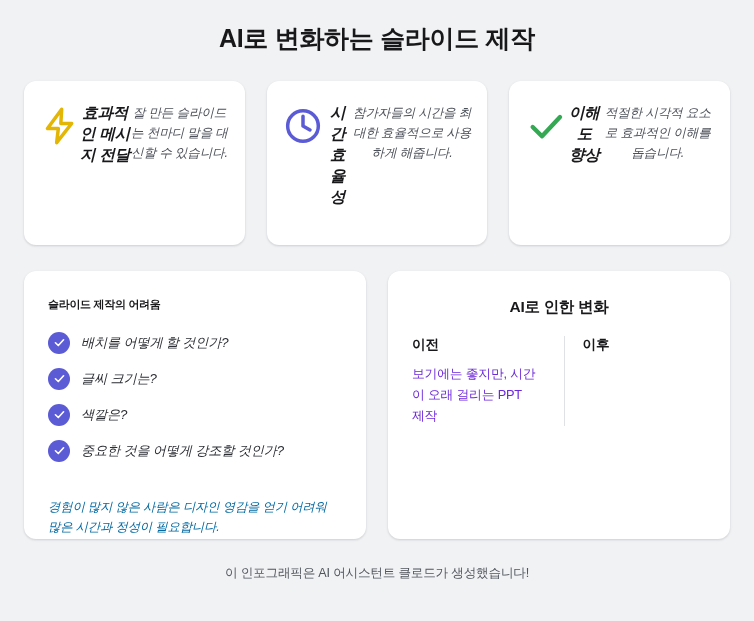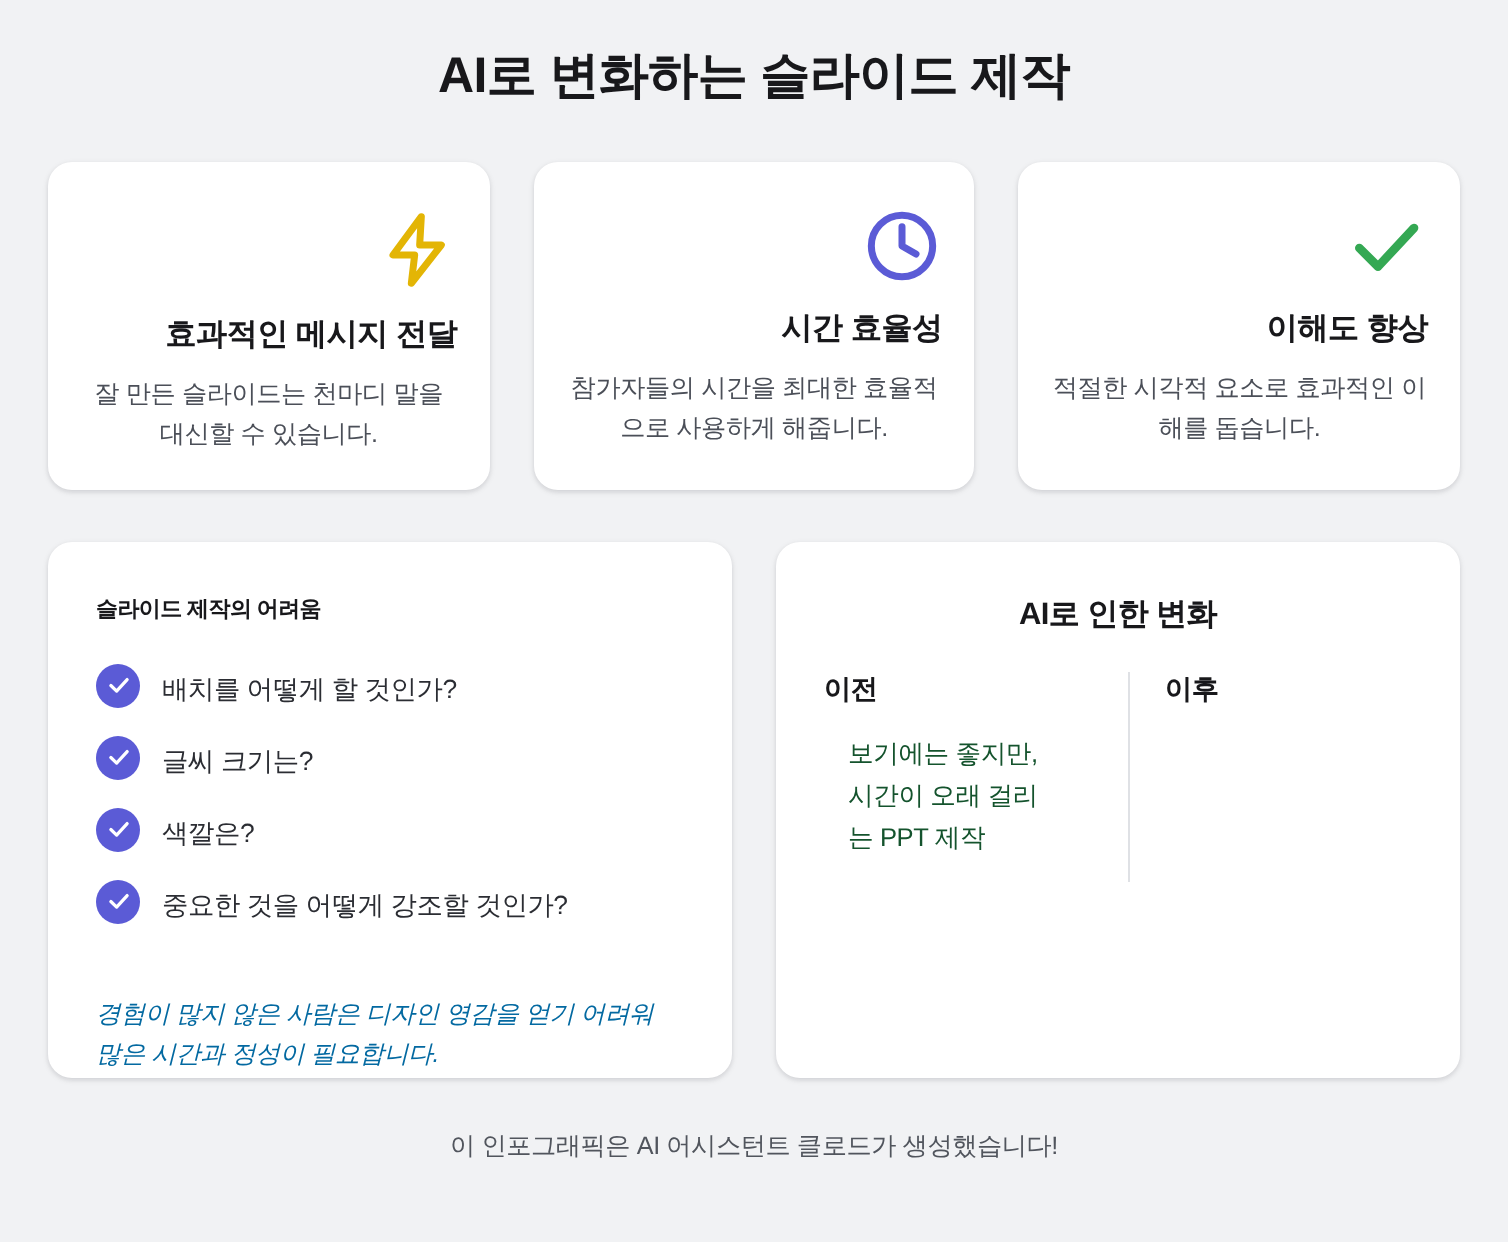--- a/index.html
+++ b/index.html
@@ -43,22 +43,23 @@
     box-shadow: 0 1px 3px rgba(16, 18, 27, 0.10), 0 1px 2px rgba(16, 18, 27, 0.06);
   }
   .feature-card {
     flex: 1 1 0;
     min-width: 0;
     padding: 22px 16px 20px;
     text-align: center;
     box-sizing: border-box;
     height: 164px;
     display: flex;
-    flex-direction: column;
-    align-items: flex-end;
+    flex-direction: row;
+    align-items: flex-start;
+    font-style: italic;
   }
   .feature-icon {
     height: 46px;
     display: flex;
     align-items: center;
     justify-content: center;
     margin-bottom: 10px;
   }
   .feature-title {
     font-size: 15.5px;
@@ -103,23 +104,24 @@
     text-align: center;
     letter-spacing: -0.3px;
   }
   .check-list {
     list-style: none;
     margin: 0 0 0 0;
     padding: 0;
   }
   .check-item {
     display: flex;
-    align-items: flex-end;
+    align-items: center;
     gap: 11px;
     margin-bottom: 14px;
+    font-style: italic;
   }
   .check-icon {
     flex: 0 0 auto;
     width: 22px;
     height: 22px;
     border-radius: 50%;
     background: #5b5bd6;
     display: flex;
     align-items: center;
     justify-content: center;
@@ -156,22 +158,22 @@
   .compare-heading {
     font-size: 13.6px;
     font-weight: bold;
     color: #18181b;
     margin: 0 0 9px 0;
     letter-spacing: -0.2px;
   }
   .compare-text {
     font-size: 12.8px;
     line-height: 1.66;
-    color: #14532d;
-    margin: 12px;
+    color: #6d28d9;
+    margin: 0;
     letter-spacing: -0.2px;
   }
   
   .footer {
     margin-top: 26px;
     text-align: center;
     font-size: 12.6px;
     color: #51555d;
     letter-spacing: -0.2px;
   }

